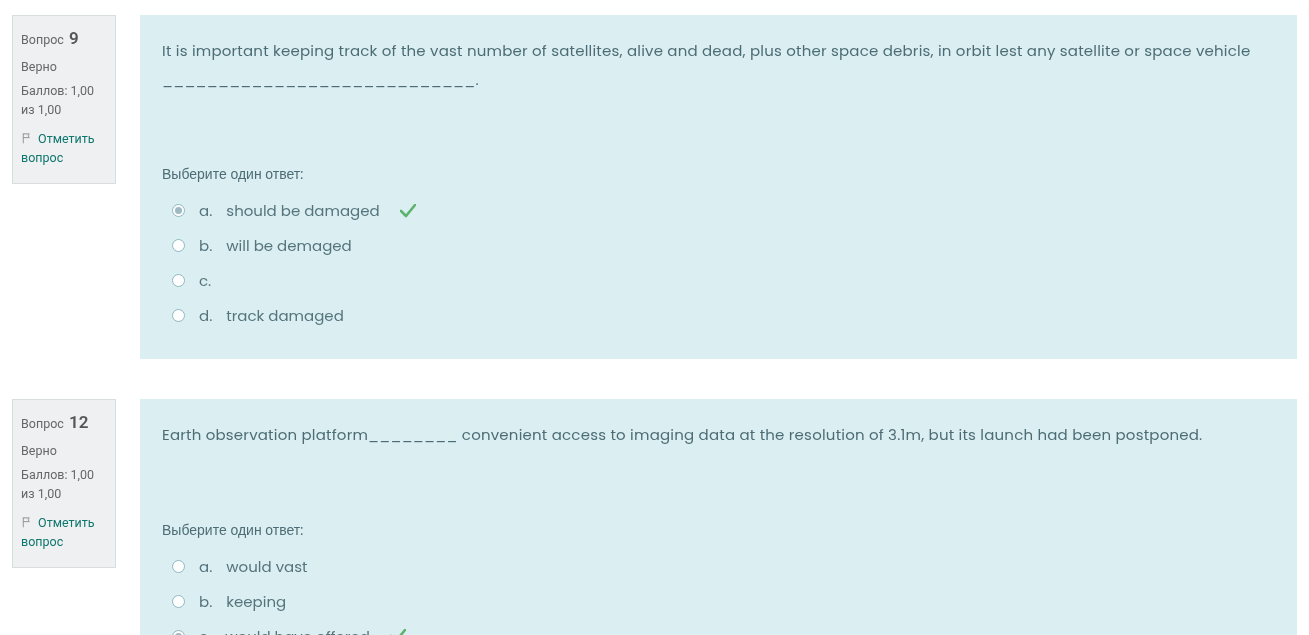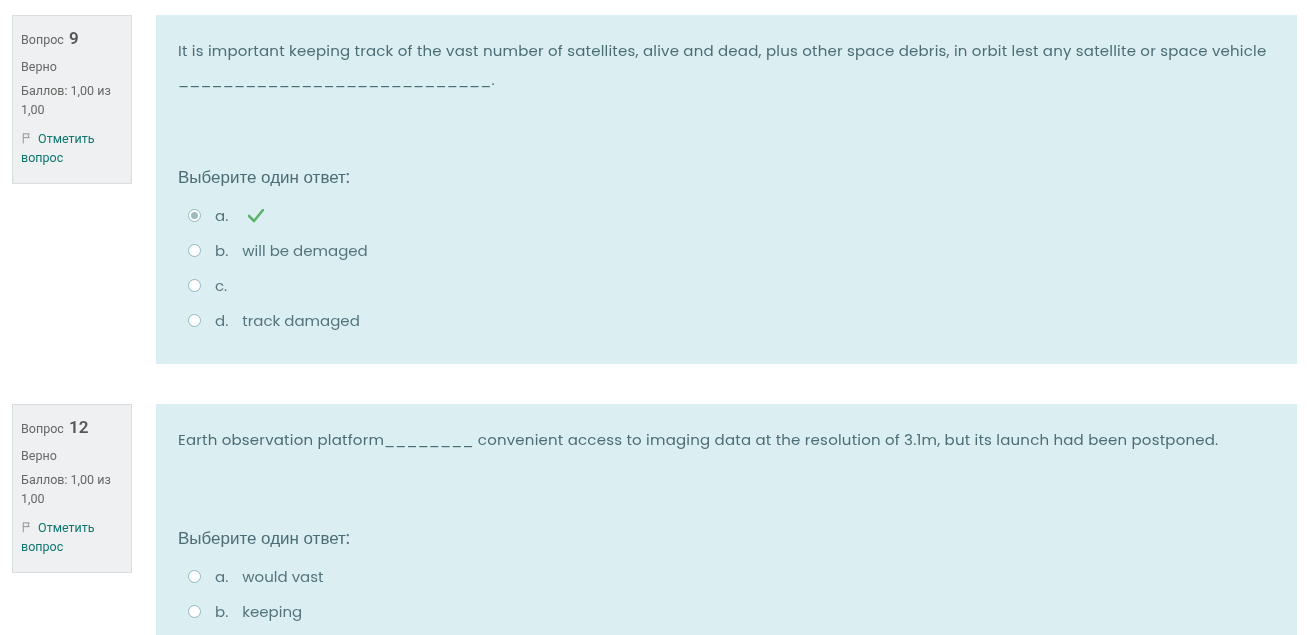--- a/index.html
+++ b/index.html
@@ -11,21 +11,21 @@
     width: 1309px;
     padding: 15px 12px;
   }
   .question-block {
     display: flex;
     gap: 24px;
     margin-bottom: 40px;
     align-items: flex-start;
   }
   .info-panel {
-    width: 120px;
+    width: 104px;
     background: #eef0f1;
     border: 1px solid #d8dde0;
     padding: 10px 8px 10px 8px;
     font-size: 12.5px;
     color: #676767;
     line-height: 1.5;
     flex-shrink: 0;
   }
   .info-panel .row { margin-bottom: 6px; }
   .qnum-label { font-size: 12.5px; }
@@ -46,21 +46,21 @@
   }
   .qtext {
     font-size: 15px;
     line-height: 1.9;
     color: #4d6d76;
     letter-spacing: 0.2px;
     margin-bottom: 70px;
     font-weight: 400;
   }
   .prompt {
-    font-size: 17px;
+    font-size: 14px;
     color: #4d6d76;
     margin-bottom: 14px;
   }
   .option {
     display: flex;
     align-items: center;
     gap: 14px;
     margin: 0 0 12px 10px;
     font-size: 15px;
     color: #55747d;
@@ -109,20 +109,21 @@
     </div>
   </div>
 
   <div class="content-panel">
     <div class="qtext">It is important keeping track of the vast number of satellites, alive and dead, plus other space debris, in orbit lest any satellite or space vehicle ____________________________.</div>
     <div class="prompt">Выберите один ответ:</div>
 
     <div class="option">
       <span class="radio selected"></span>
       <span>a.</span>
+      <span>should be damaged</span>
       <span class="check-icon">
         <svg viewBox="0 0 16 14">
             <path d="M1 7l5 5L15 1" stroke="#5bb36e" stroke-width="2.6" fill="none" stroke-linecap="round" stroke-linejoin="round"></path>
           </svg>
       </span>
     </div>
     <div class="option">
       <span class="radio"></span>
       <span>b.</span>
       <span>will be demaged</span>

